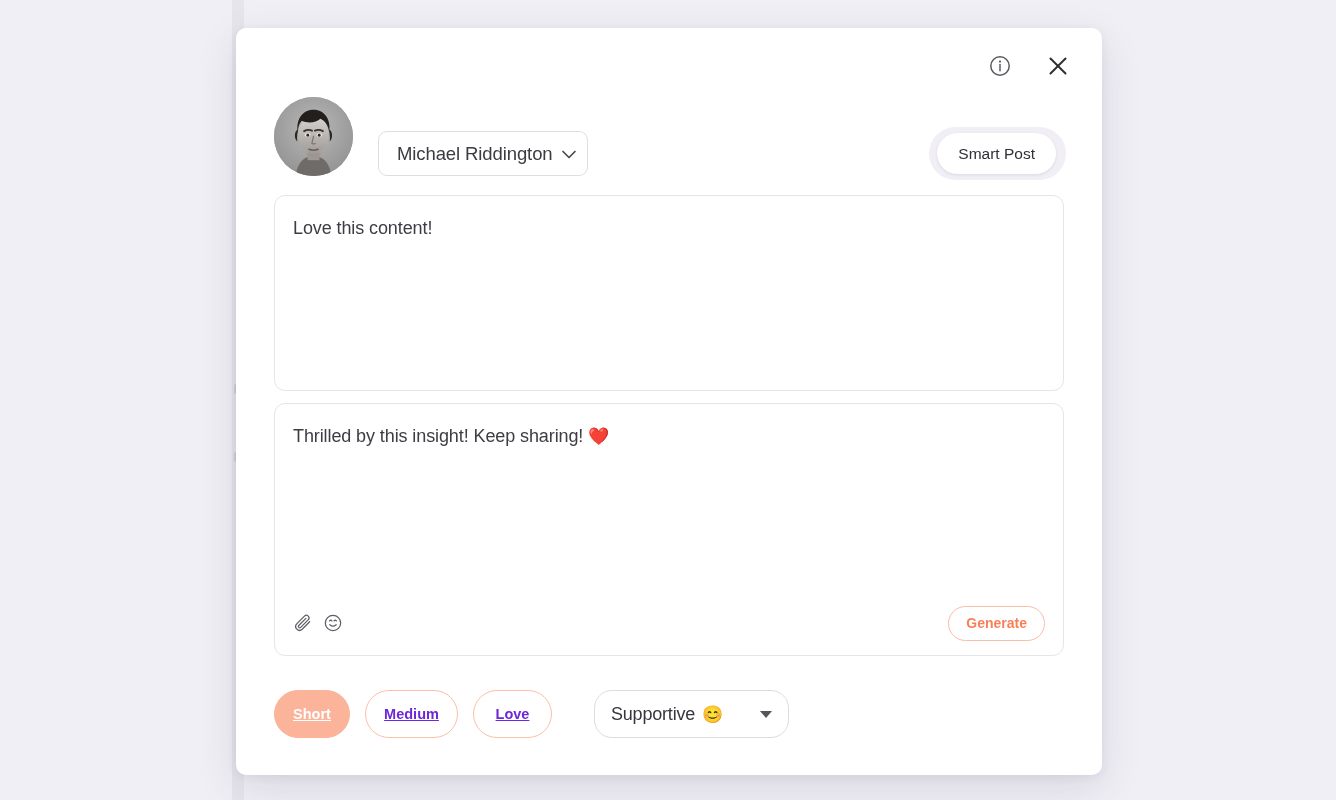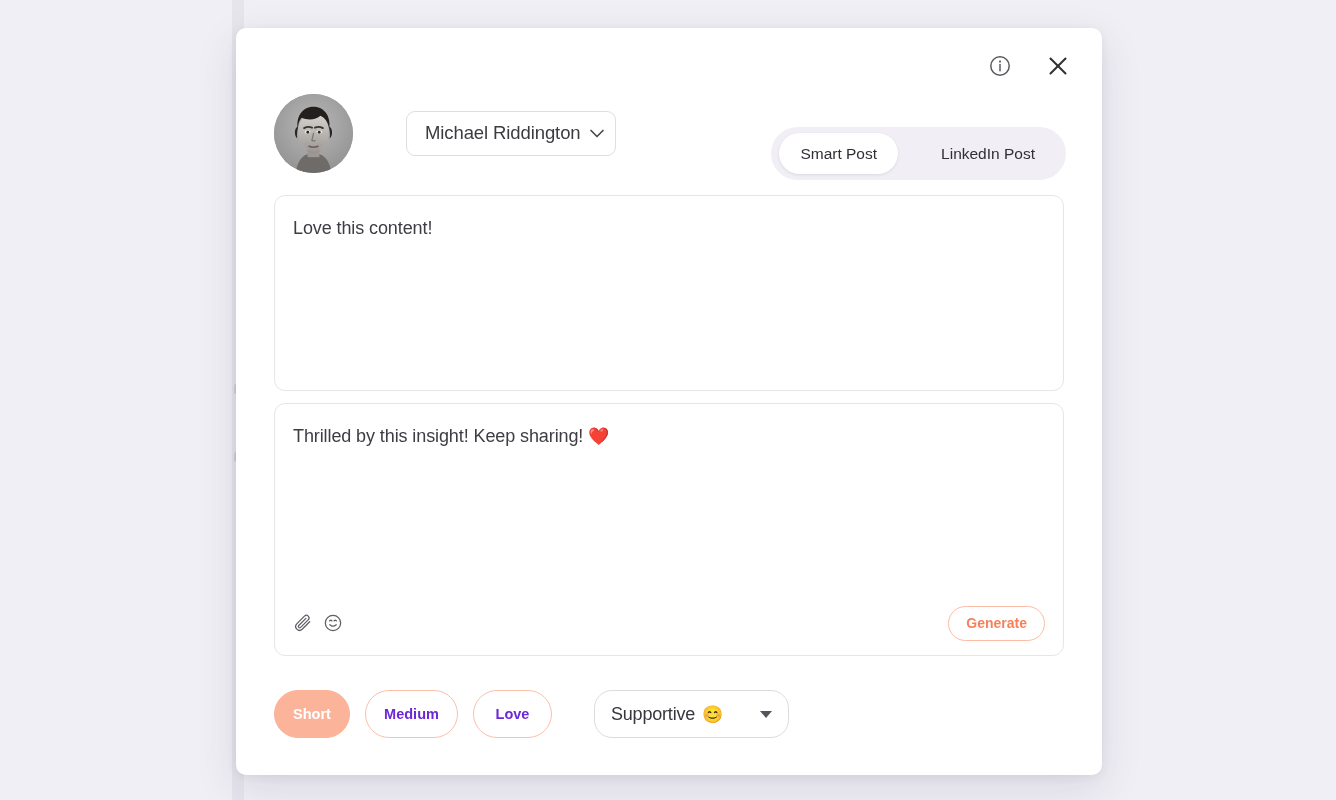--- a/index.html
+++ b/index.html
@@ -70,22 +70,21 @@
   }
 
   
   .header {
     position: absolute;
     left: 38px;
     top: 62px;
     right: 30px;
     height: 86px;
     display: flex;
-    align-items: center;
-    gap: 28px;
+    align-items: flex-end;
   }
 
   .avatar {
     width: 79px;
     height: 79px;
     border-radius: 50%;
     overflow: hidden;
     flex: 0 0 auto;
     background: #9a9a9a;
     position: relative;
@@ -223,20 +222,21 @@
   .pill {
     height: 48px;
     border-radius: 24px;
     display: flex;
     align-items: center;
     justify-content: center;
     font-size: 14.5px;
     font-weight: 700;
     cursor: pointer;
     font-family: "Liberation Sans", sans-serif;
+    text-decoration: underline;
   }
   .pill.filled {
     width: 76px;
     background: #fbb49a;
     color: #ffffff;
     border: 1px solid #fbb49a;
   }
   .pill.ghost {
     background: #fff;
     border: 1px solid #fcc0ab;
@@ -360,23 +360,20 @@
         <svg width="24" height="24" viewBox="0 0 24 24" fill="none" stroke="#4a4a50" stroke-width="1.7" stroke-linecap="round" stroke-linejoin="round">
           <path d="M6 9.5 L12 15.5 L18 9.5"></path>
         </svg>
       </span>
     </div>
   </div>
 
   <div class="seg">
     <div class="seg-item active">
       <span>Smart Post</span>
-    </div>
-    <div class="seg-item">
-      <span>LinkedIn Post</span>
     </div>
   </div>
 
   <div class="box box-two">
     <div class="box-text">
       <span>Thrilled by this insight! Keep sharing!</span>
       <span class="heart">❤️</span>
     </div>
 
     <div class="box-toolbar">

